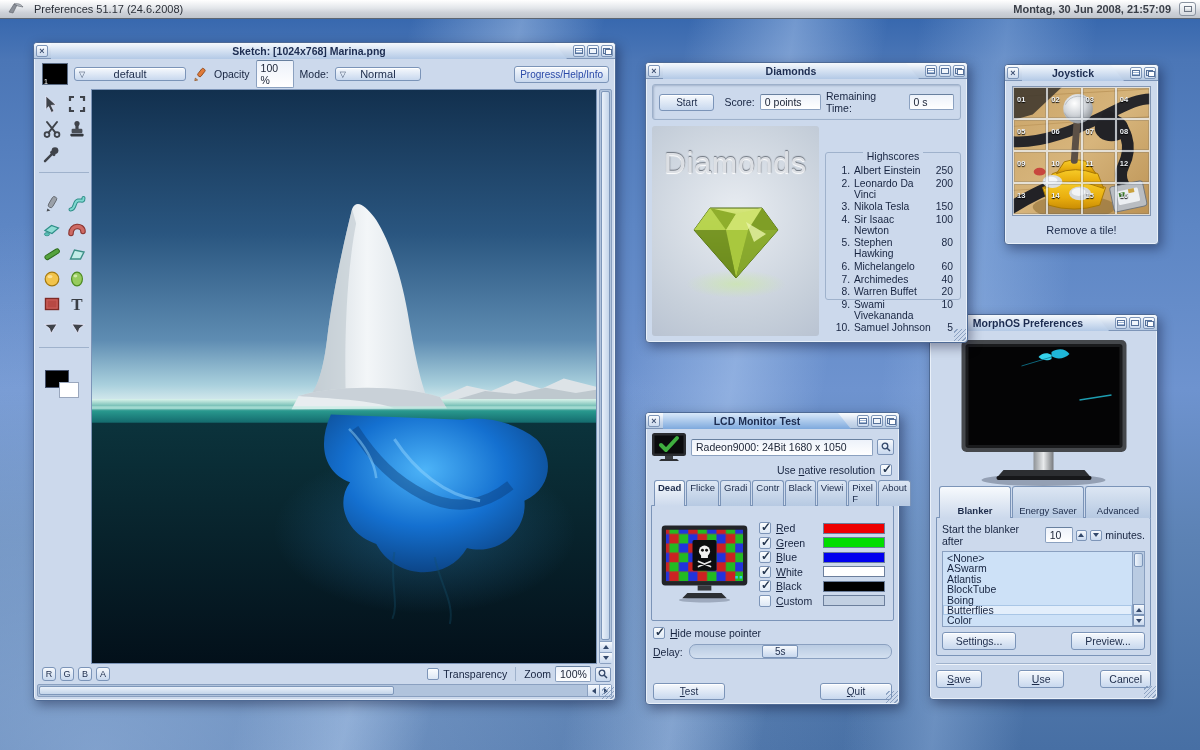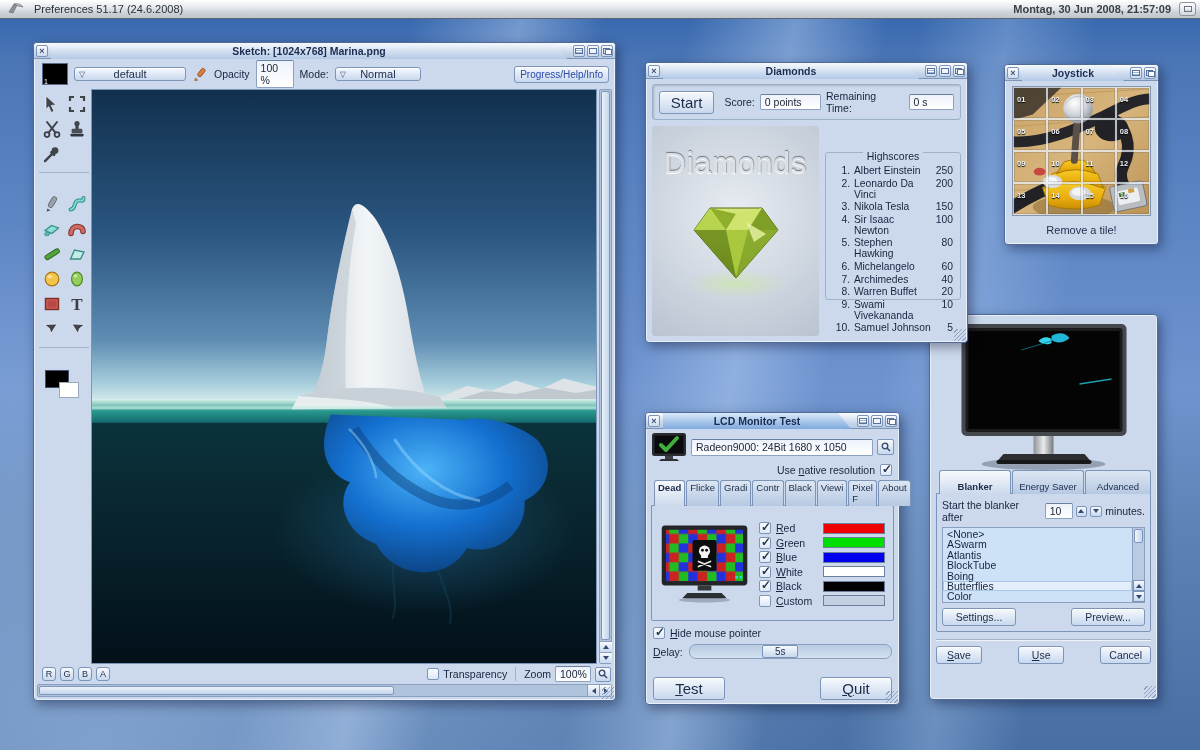--- a/index.html
+++ b/index.html
@@ -40,35 +40,35 @@
     background:linear-gradient(#fafcfe,#ccdaee); display:flex; align-items:center; justify-content:center; }
   .g-shade { width:8px; height:6px; border:1px solid #56719a; background:repeating-linear-gradient(#ffffff 0 1px,#9db4d4 1px 2px); }
   .g-zoom { width:8px; height:6px; border:1px solid #56719a; background:#f0f5fb; }
   .g-depth { position:relative; width:9px; height:7px; }
   .g-depth::before { content:""; position:absolute; left:0; top:0; width:5px; height:4px; border:1px solid #56719a; background:#dbe6f3; }
   .g-depth::after { content:""; position:absolute; right:0; bottom:0; width:5px; height:4px; border:1px solid #56719a; background:#ffffff; }
   .rsz { position:absolute; right:1px; bottom:1px; width:12px; height:12px; border-radius:0 0 3px 0;
     background:repeating-linear-gradient(135deg, transparent 0 2px, #7d95b8 2px 3px); opacity:.8; }
   
   .btn { background:linear-gradient(#f6f9fd,#c8d8ee); border:1px solid #7b94b8; border-radius:3px;
-    font-size:15px; color:#1c2b4a; text-align:center; padding:2px 8px; box-shadow:inset 0 1px 0 #fff; }
+    font-size:10px; color:#1c2b4a; text-align:center; padding:2px 8px; box-shadow:inset 0 1px 0 #fff; }
   .field { background:linear-gradient(#edf2fa,#ffffff); border:1px solid #8ba1c0; border-top-color:#68809f;
     border-radius:2px; font-size:10.5px; color:#20283a; padding:1px 4px; }
   .popup { background:linear-gradient(#f6f9fd,#c8d8ee); border:1px solid #7b94b8; border-radius:3px;
     font-size:11px; color:#1c2b4a; display:flex; align-items:center; box-shadow:inset 0 1px 0 #fff; }
   .popup .pop-arrow { font-size:8px; color:#44546e; margin:0 4px; }
   .popup .ptxt { flex:1; text-align:center; margin-right:14px; }
   .cb { width:12px; height:12px; border:1px solid #7d95b8; border-radius:2px; flex:none;
     background:linear-gradient(#fbfdfe,#dde8f5); position:relative; }
   .cb.on::before { content:"\2713"; position:absolute; left:1px; top:-3px; font-size:12px; font-weight:bold; color:#24364f; }
   .lbl { font-size:10.5px; color:#16233f; }
   u { text-decoration:underline; }
   .tabs { display:flex; gap:1px; padding-left:3px; position:relative; z-index:2; }
   .tab { border:1px solid #7b94b8; border-bottom:none; border-radius:3px 3px 0 0;
-    background:linear-gradient(#dce6f3,#b6c9e2); font-size:9.5px; color:#1c2b4a; padding:10px 4px 2px; }
+    background:linear-gradient(#dce6f3,#b6c9e2); font-size:9.5px; color:#1c2b4a; padding:18px 4px 2px; }
   .tab.active { background:linear-gradient(#f7fafd,#ccd9ec); font-weight:bold; }
   .tpanel { border:1px solid #7b94b8; border-radius:0 2px 2px 2px; margin-top:-1px; background:#ccd9ec; }
   .sb-btn { width:12px; height:11px; border:1px solid #7d95b8; border-radius:2px;
     background:linear-gradient(#f6f9fd,#c8d8ee); display:flex; align-items:center; justify-content:center; }
   .tri-up { width:0; height:0; border-left:3px solid transparent; border-right:3px solid transparent; border-bottom:4px solid #33486b; }
   .tri-dn { width:0; height:0; border-left:3px solid transparent; border-right:3px solid transparent; border-top:4px solid #33486b; }
   .tri-lf { width:0; height:0; border-top:3px solid transparent; border-bottom:3px solid transparent; border-right:4px solid #33486b; }
   .tri-rt { width:0; height:0; border-top:3px solid transparent; border-bottom:3px solid transparent; border-left:4px solid #33486b; }
   
   #win-sketch { left:33px; top:42px; width:583px; height:659px; z-index:1; display:flex; flex-direction:column; }
@@ -588,20 +588,37 @@
         <span class="cell"><span>13</span></span>
         <span class="cell"><span>14</span></span>
         <span class="cell"><span>15</span></span>
         <span class="cell"><span>16</span></span>
       </div>
     </div>
     <div id="jy-caption">Remove a tile!</div>
   </div>
 
   <div class="win" id="win-prefs">
+    <div class="tbar">
+      <span class="tclose">×</span>
+      <span class="ttab">
+          <span class="ttxt">MorphOS Preferences</span>
+        </span>
+      <span class="tbtns">
+        <span class="tb">
+            <span class="g-shade"></span>
+          </span>
+        <span class="tb">
+            <span class="g-zoom"></span>
+          </span>
+        <span class="tb">
+            <span class="g-depth"></span>
+          </span>
+      </span>
+    </div>
     <div id="pf-body">
       <div id="pf-monitor">
         <svg width="185" height="150" viewBox="0 0 185 150" style="position:absolute;left:50%;top:4px;transform:translateX(-50%)">
           <defs>
             <linearGradient id="stand" x1="0" y1="0" x2="1" y2="0">
               <stop offset="0" stop-color="#8e9296"></stop>
                 <stop offset="0.5" stop-color="#e8eaec"></stop>
                 <stop offset="1" stop-color="#76797d"></stop>
             </linearGradient>
           </defs>

